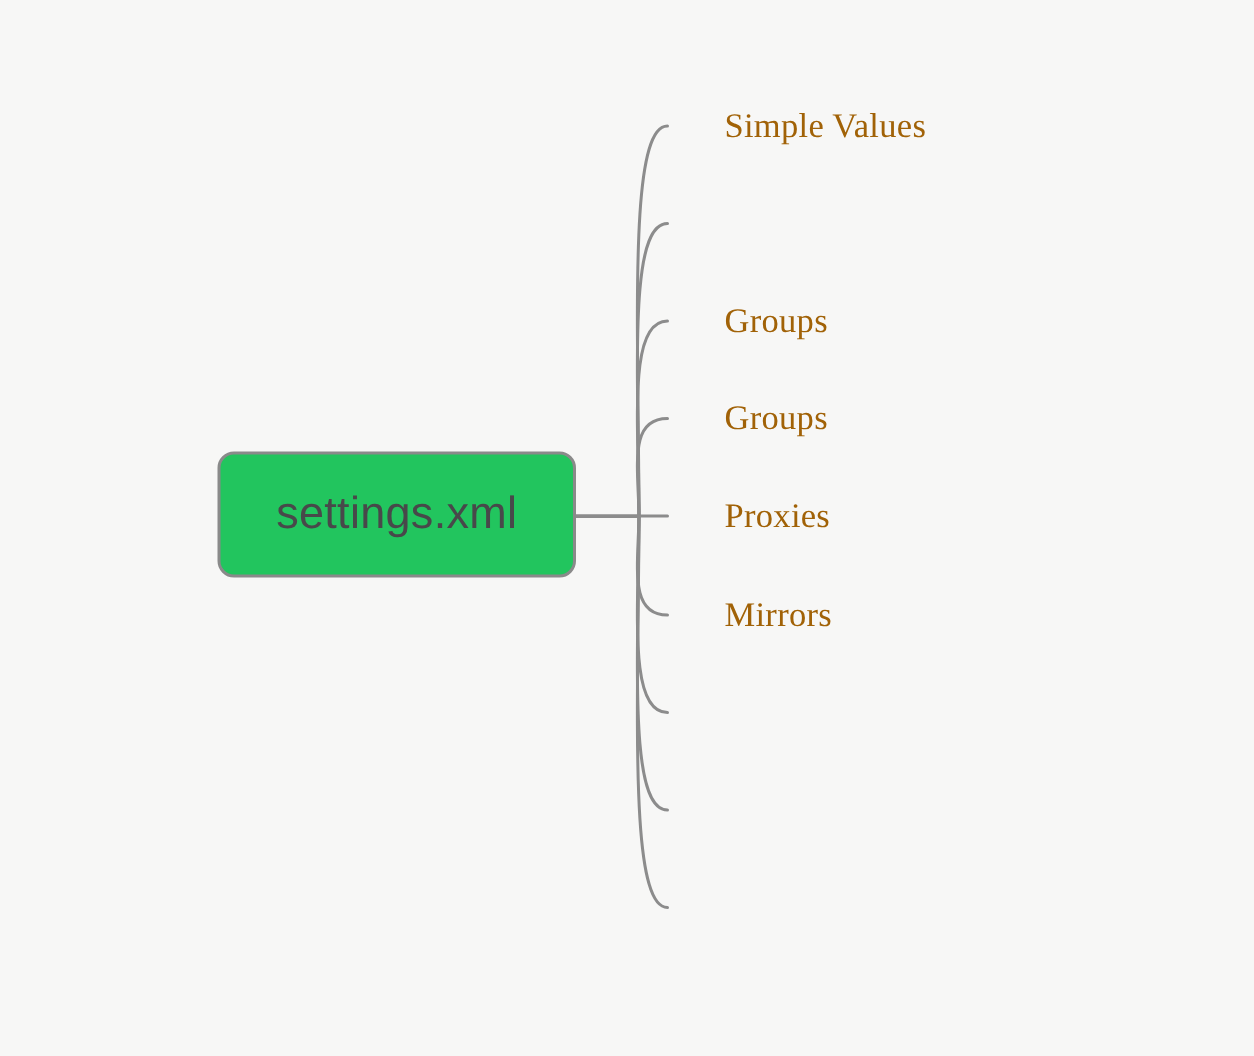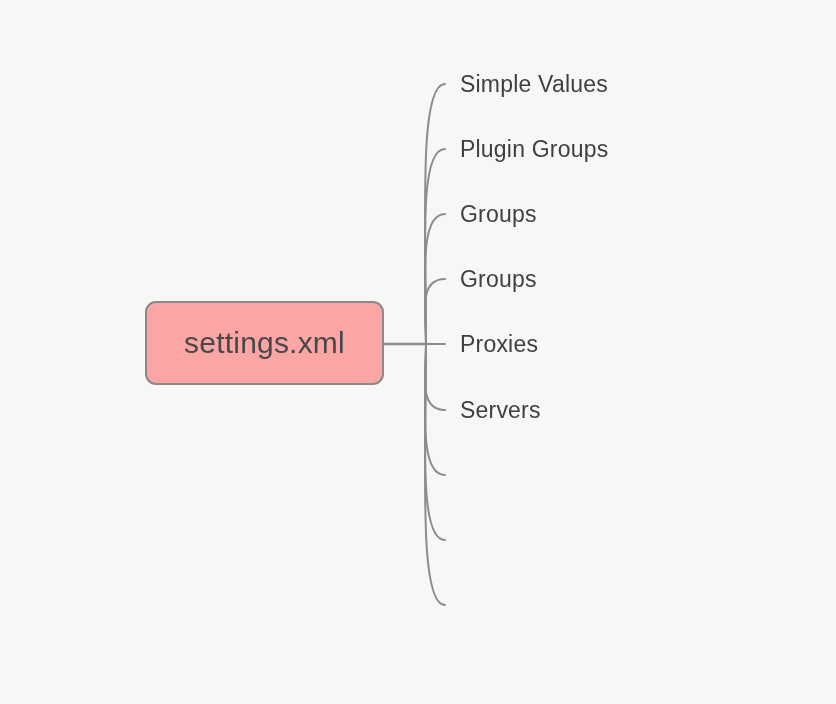--- a/index.html
+++ b/index.html
@@ -35,38 +35,39 @@
   svg.links path.root-link {
     stroke-width: 2.5;
   }
   .root-node {
     position: absolute;
     left: 145px;
     top: 301px;
     width: 239px;
     height: 84px;
     box-sizing: border-box;
-    background: #fca5a5;
+    background: #22c55e;
     border: 2px solid #8a8a8a;
     border-radius: 11px;
     display: flex;
     align-items: center;
     justify-content: center;
     font-size: 30px;
     color: #48484a;
     letter-spacing: 0.2px;
   }
   .branch-label {
     position: absolute;
-    left: 460px;
+    left: 483px;
     transform: translateY(-50%);
     font-size: 23px;
-    color: #404040;
+    color: #a16207;
     white-space: nowrap;
     letter-spacing: 0.2px;
+    font-family: Liberation Serif, serif;
   }
 </style>
 </head>
 <body>
 
 <div class="canvas">
 
   <svg class="links" width="836" height="704" viewBox="0 0 836 704">
     <path class="root-link" d="M383 344 L426 344"></path>
     <path d="M426 344 C425.5 214 419 84 445 84"></path>
@@ -77,26 +78,25 @@
     <path d="M426 344 C425.5 377 419 410 445 410"></path>
     <path d="M426 344 C425.5 409 419 475 445 475"></path>
     <path d="M426 344 C425.5 442 419 540 445 540"></path>
     <path d="M426 344 C425.5 474 419 605 445 605"></path>
   </svg>
 
   <div class="root-node">settings.xml</div>
 
   <div class="branch-label" style="top:84px">Simple Values</div>
 
-  <div class="branch-label" style="top:149px">Plugin Groups</div>
 
   <div class="branch-label" style="top:214px">Groups</div>
 
   <div class="branch-label" style="top:279px">Groups</div>
 
   <div class="branch-label" style="top:344px">Proxies</div>
 
-  <div class="branch-label" style="top:410px">Servers</div>
+  <div class="branch-label" style="top:410px">Mirrors</div>
 
 
 
 
 </div>
 
 </body></html>

